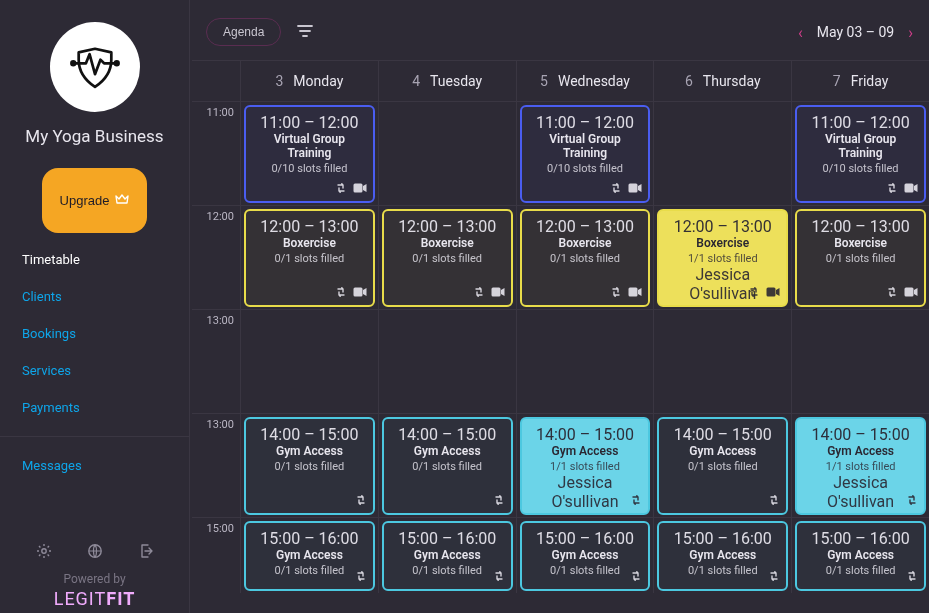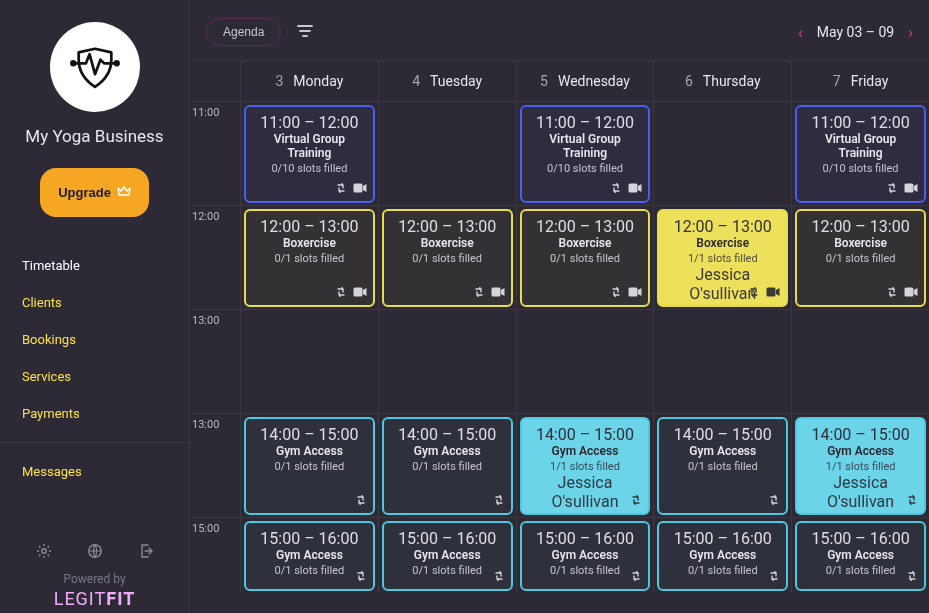--- a/index.html
+++ b/index.html
@@ -41,35 +41,35 @@
     font-size: 17px;
     font-weight: 400;
     margin-bottom: 22px;
     text-align: center;
   }
   .upgrade {
     background: #f5a623;
     color: #1f1c27;
     border: none;
     border-radius: 16px;
-    padding: 17px 18px;
+    padding: 25px 18px;
     font-size: 13px;
-    font-weight: 700;
+    font-weight: 400;
     display: inline-flex;
     align-items: center;
     gap: 6px;
-    margin-bottom: 30px;
+    margin-bottom: 8px;
     cursor: pointer;
   }
   .nav {
     width: 100%;
   }
   .nav-item {
     padding: 11px 22px;
-    color: #fde047;
+    color: #0ea5e9;
     font-size: 13px;
     cursor: pointer;
   }
   .nav-item.active { color: #fff; }
   .nav-sep {
     height: 1px;
     background: #3a3642;
     margin: 10px 0;
     width: 100%;
   }
@@ -183,20 +183,21 @@
   .row {
     display: flex;
     height: 104px;
     border-top: 1px solid #3a3642;
   }
   .time-cell {
     width: 48px;
     flex: 0 0 48px;
     font-size: 11px;
     color: #bbb7c5;
+    text-align: right;
     padding: 4px 6px 0 0;
   }
   .day-cell {
     flex: 1;
     border-left: 1px solid #3a3642;
     position: relative;
     padding: 3px;
   }
   .event {
     border-radius: 6px;

